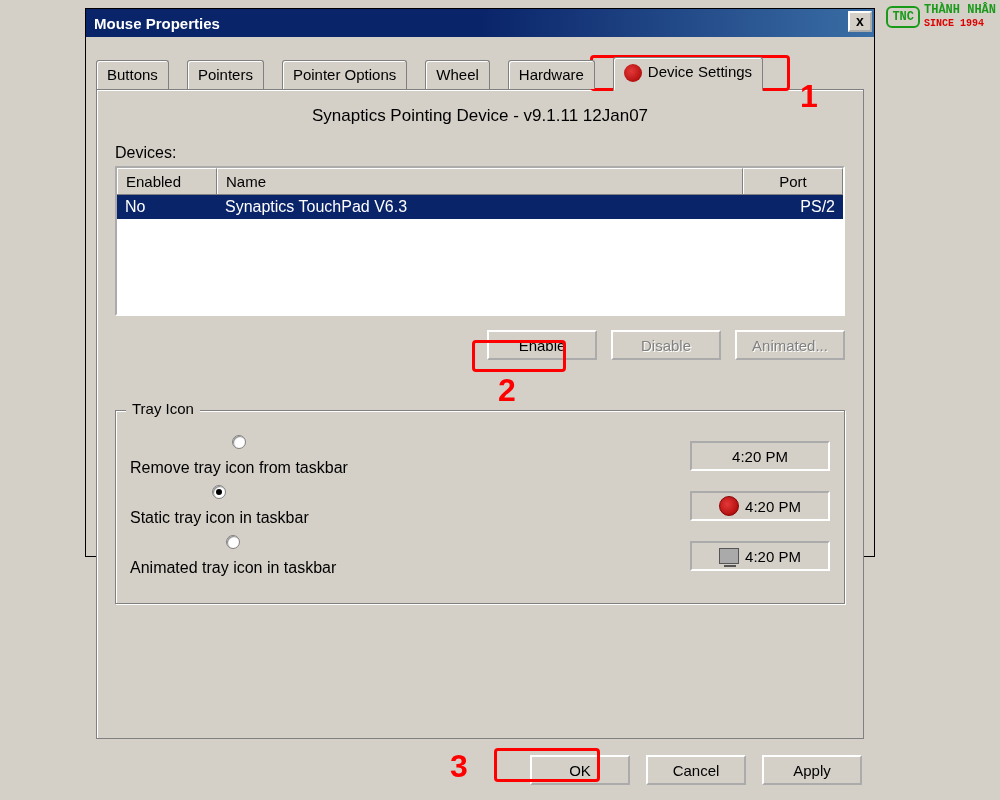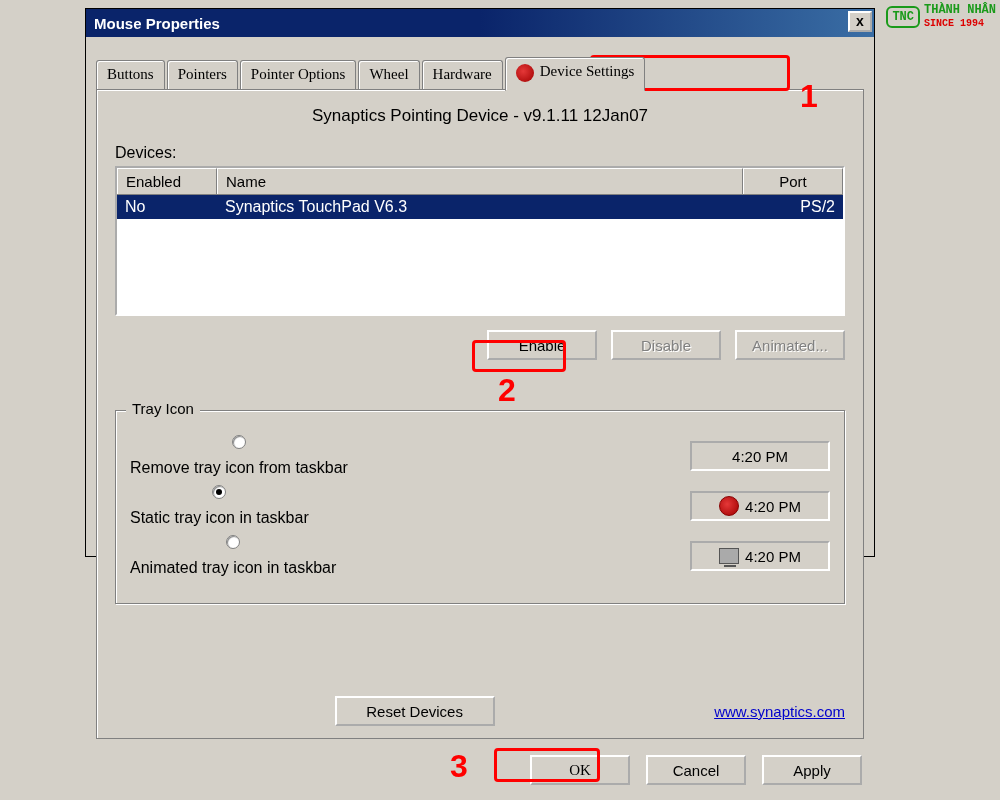--- a/index.html
+++ b/index.html
@@ -42,23 +42,22 @@
     font-family: Arial;
     font-weight: bold;
     text-align: center;
     line-height: 16px;
     cursor: pointer;
   }
   .tabstrip {
     display: flex;
     align-items: flex-end;
     padding: 20px 10px 0 10px;
-    gap: 0;
+    gap: 16px;
     height: 52px;
-    font-family: Liberation Serif, serif;
   }
   .tab {
     padding: 5px 10px 6px 10px;
     border: 1px solid #808080;
     border-bottom: none;
     background: #d4d0c8;
     border-top-left-radius: 3px;
     border-top-right-radius: 3px;
     margin-right: 2px;
     font-size: 15px;
@@ -377,31 +376,25 @@
           <span class="radio"></span>
           <span>Animated tray icon in taskbar</span>
         </div>
         <div class="timebox">
           <span class="tray-icon-screen"></span>
           <span>4:20 PM</span>
         </div>
       </div>
     </div>
 
-    <div class="bottom-row">
-      <div style="flex:1; text-align:center;">
-        <button class="winbtn" style="min-width:160px;">Reset Devices</button>
-      </div>
-      <span class="link">www.synaptics.com</span>
-    </div>
 
   </div>
 
   <div class="dlg-buttons">
-    <button class="winbtn" style="min-width:100px;font-family:Liberation Serif, serif;">OK</button>
+    <button class="winbtn" style="min-width:100px;">OK</button>
     <button class="winbtn" style="min-width:100px;">Cancel</button>
     <button class="winbtn" style="min-width:100px;">Apply</button>
   </div>
 
 </div>
 
 <div class="annotation-box" style="left:590px; top:55px; width:200px; height:36px;"></div>
 <div class="annotation-num" style="left:800px; top:78px;">1</div>
 
 <div class="annotation-box" style="left:472px; top:340px; width:94px; height:32px;"></div>

